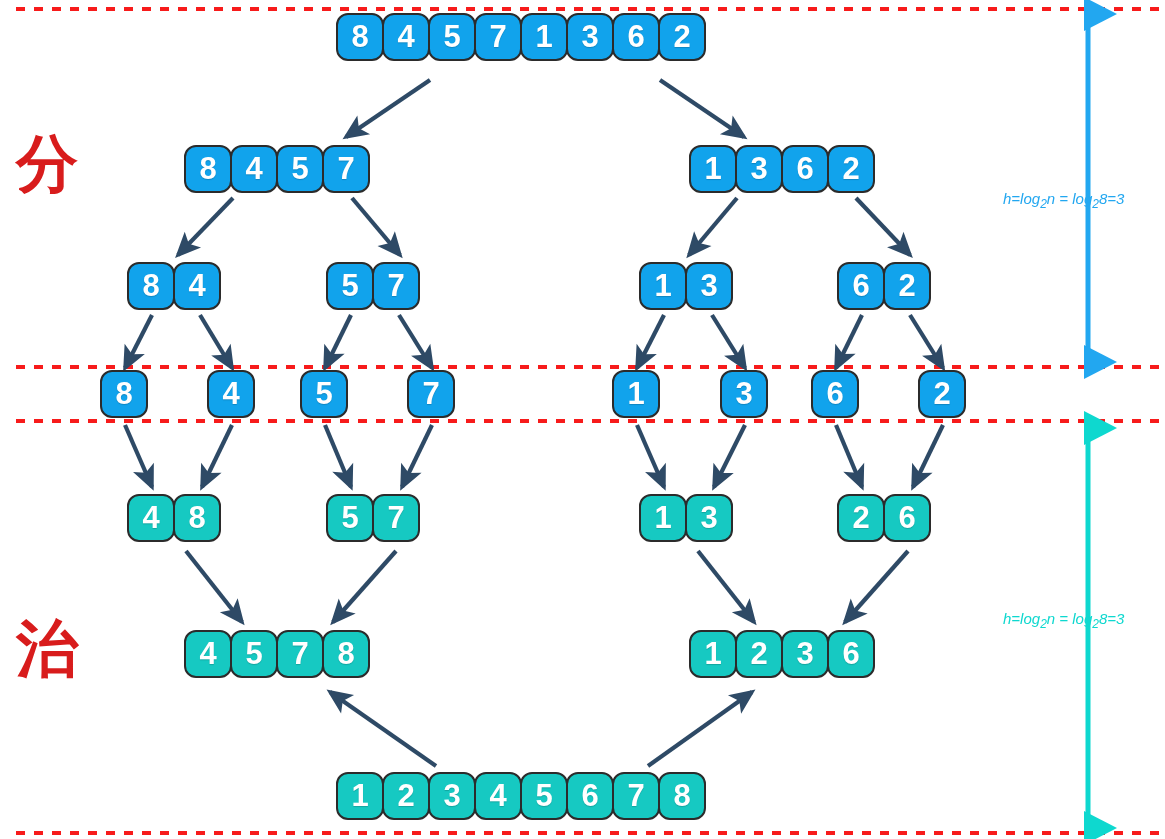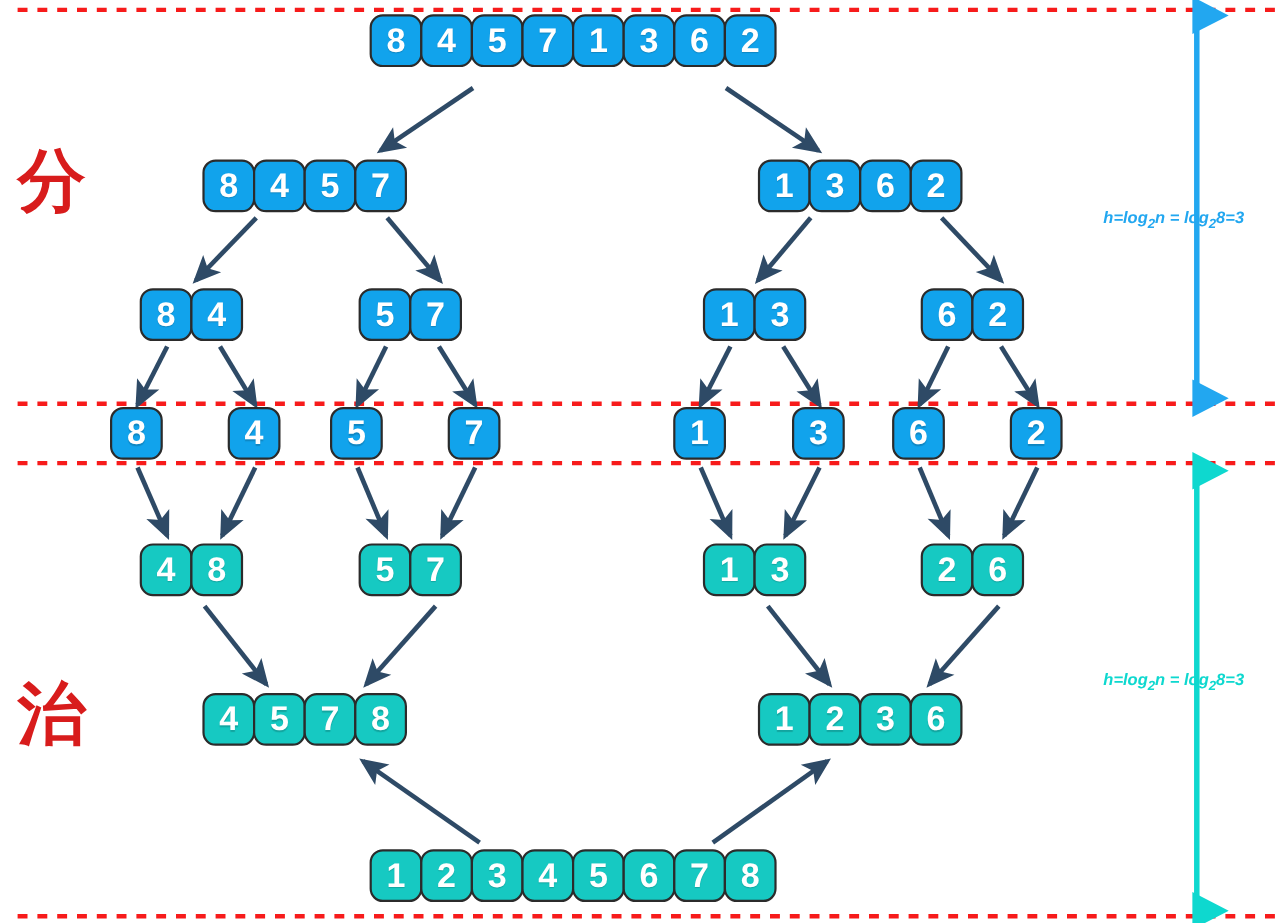--- a/index.html
+++ b/index.html
@@ -31,21 +31,21 @@
   .cjk{
     position:absolute;color:#d81c1c;
     font-family:"DejaVu Sans",sans-serif;
     font-size:62px;font-weight:bold;line-height:1;
   }
 
   
   .formula{
     position:absolute;white-space:nowrap;
     font-family:"Liberation Sans",sans-serif;
-    font-size:15px;font-weight:bold;font-style:italic;
+    font-size:15px;font-weight:normal;font-style:italic;
   }
   .formula sub{font-size:12px;font-style:italic;}
   .f-divide{color:#22a7f0;}
   .f-conquer{color:#0ed8cf;}
 </style>
 </head>
 <body>
 
 <div id="stage">
 

